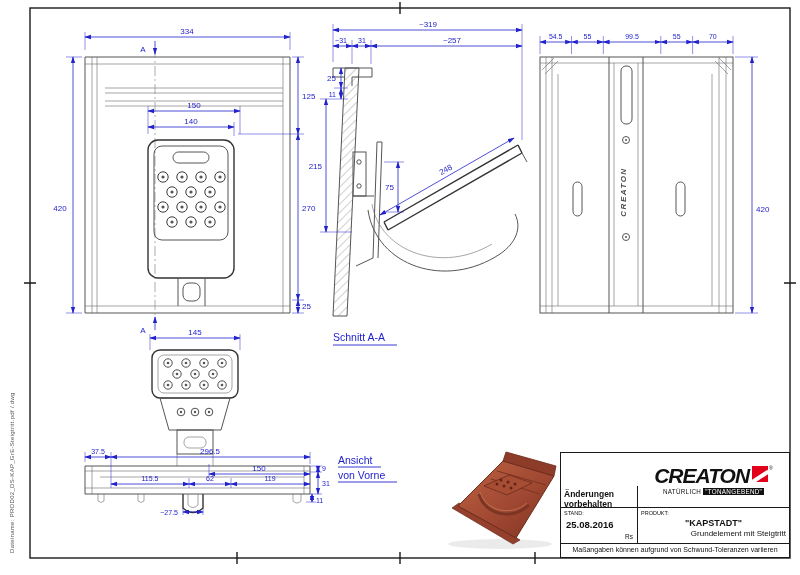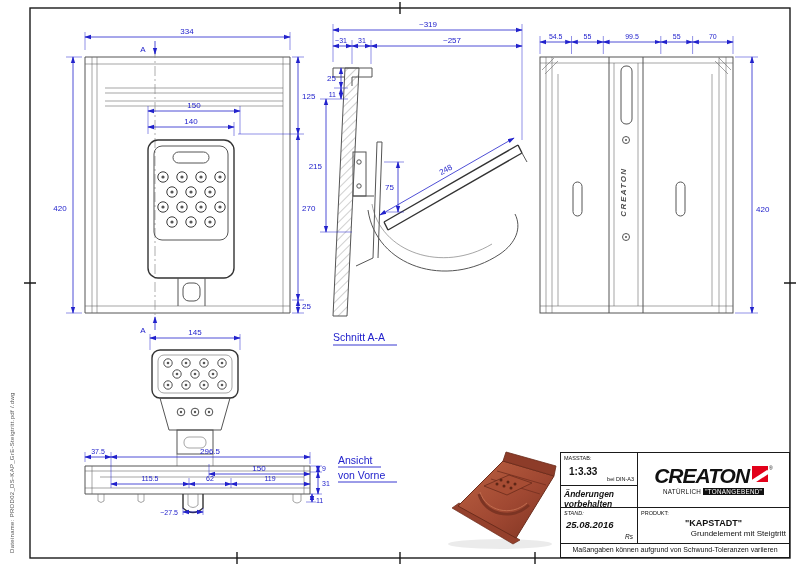--- a/index.html
+++ b/index.html
@@ -35,27 +35,27 @@
 
   
   #titleblock { position:absolute; left:560px; top:452px; width:230px; height:106px; background:#fff;
                 border:1.5px solid #1a1a1a; display:grid; grid-template-columns:77px 1fr;
                 grid-template-rows:33px 22px 36px 1fr; color:#111; }
   .tb-cell { position:relative; padding:2px 3px; }
   .bR { border-right:1px solid #1a1a1a; } .bB { border-bottom:1px solid #1a1a1a; }
   .c-masstab { grid-column:1; grid-row:1; }
   .c-logo    { grid-column:2; grid-row:1/3; display:flex; flex-direction:column; align-items:center; justify-content:center; }
   .c-changes { grid-column:1; grid-row:2; }
-  .c-stand   { grid-column:1; grid-row:3;font-style:italic; }
+  .c-stand   { grid-column:1; grid-row:3; }
   .c-produkt { grid-column:2; grid-row:3; text-align:center; }
   .c-footer  { grid-column:1/3; grid-row:4; font-size:7px; text-align:center; padding-top:2px; }
   .tb-label { font-size:5.5px; display:block; text-align:left; }
   .tb-masstab-value { font-size:10px; font-weight:bold; margin-left:5px; display:inline-block; margin-top:1px; }
   .tb-din { font-size:5.5px; position:absolute; right:3px; bottom:3px; }
-  .c-changes { font-size:8.5px; font-weight:bold; font-style:italic; line-height:1.2; padding-top:3px; }
+  .c-changes { font-size:8.5px; font-weight:bold; line-height:1.2; padding-top:3px; }
   .tb-stand-value { font-size:9.5px; font-weight:bold; margin-top:3px; margin-left:2px; }
   .tb-initials { position:absolute; right:4px; bottom:3px; font-size:6.5px; }
   .tb-pname { font-size:9px; font-weight:bold; margin-top:2px; }
   .tb-pdesc { font-size:8px; margin-top:1px;text-align:right; }
   .logo-row { display:flex; align-items:flex-start; }
   .logo-word { font-size:21px; font-weight:bold; font-style:italic; letter-spacing:-1px; line-height:1; color:#111; }
   .logo-mark { width:16px; height:16px; background:#e2001a; margin-left:3px; margin-top:1px; position:relative; overflow:hidden; }
   .logo-mark::after { content:""; position:absolute; left:-2px; top:9px; width:20px; height:3.5px; background:#fff; transform:rotate(-33deg); }
   .logo-reg { font-size:5px; margin-left:1px; }
   .logo-tagline { font-size:6.3px; letter-spacing:0.3px; margin-top:2px; white-space:nowrap; color:#111; }
@@ -305,25 +305,20 @@
     <circle cx="508" cy="482" r="1.5" fill="#5e2616"></circle>
         <circle cx="515" cy="484" r="1.5" fill="#5e2616"></circle>
     <path d="M479,494 C485,515 512,521 529,505" stroke="#7c3423" stroke-width="3" fill="none"></path>
     <path d="M480,492 C486,511 511,517 527,503" stroke="#c16c4e" stroke-width="1" fill="none"></path>
   </g>
 </svg>
 
 <div id="filename">Dateiname: PROD02_DS-KAP_GrE-Steigtritt.pdf /.dwg</div>
 
 <div id="titleblock">
-  <div class="tb-cell c-masstab bR bB">
-    <span class="tb-label">MASSTAB:</span>
-    <span class="tb-masstab-value">1:3.33</span>
-    <span class="tb-din">bei DIN-A3</span>
-  </div>
   <div class="tb-cell c-logo bB">
     <div class="logo-row">
       <span class="logo-word">CREATON</span>
       <span class="logo-mark"></span>
       <span class="logo-reg">®</span>
     </div>
     <div class="logo-tagline">
       <span>NATÜRLICH </span><span class="inv">"TONANGEBEND"</span>
     </div>
   </div>

